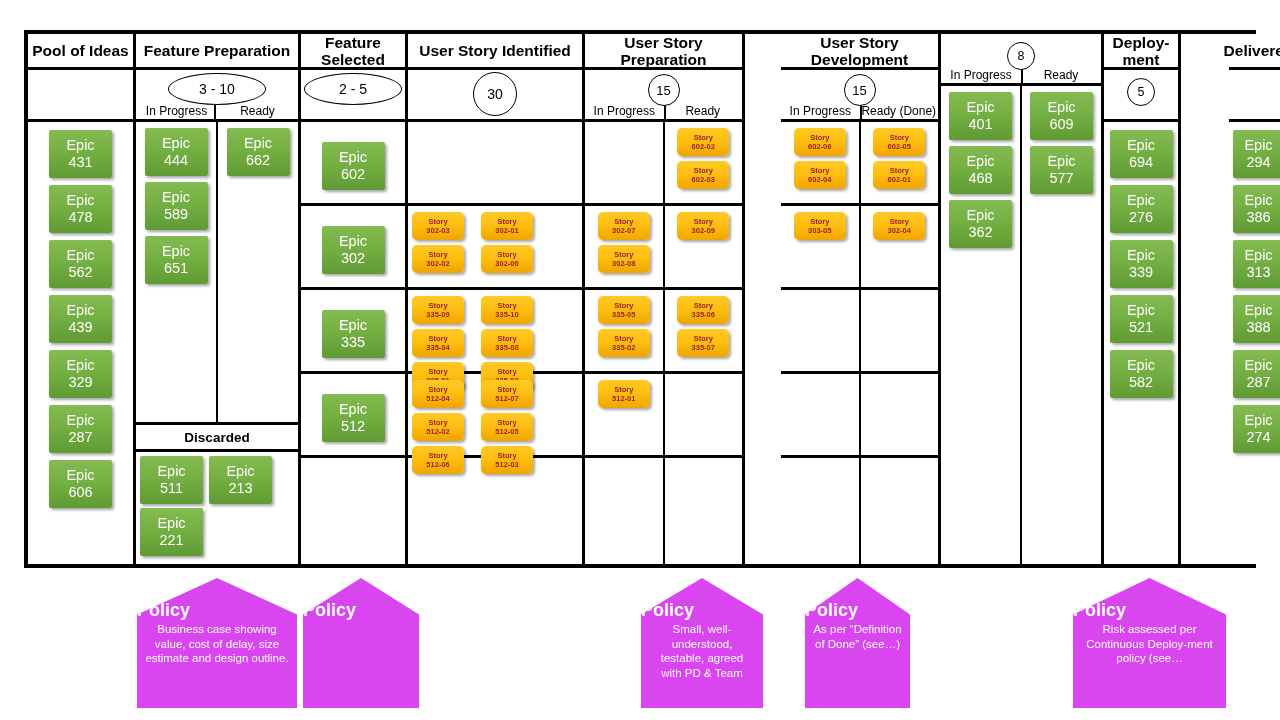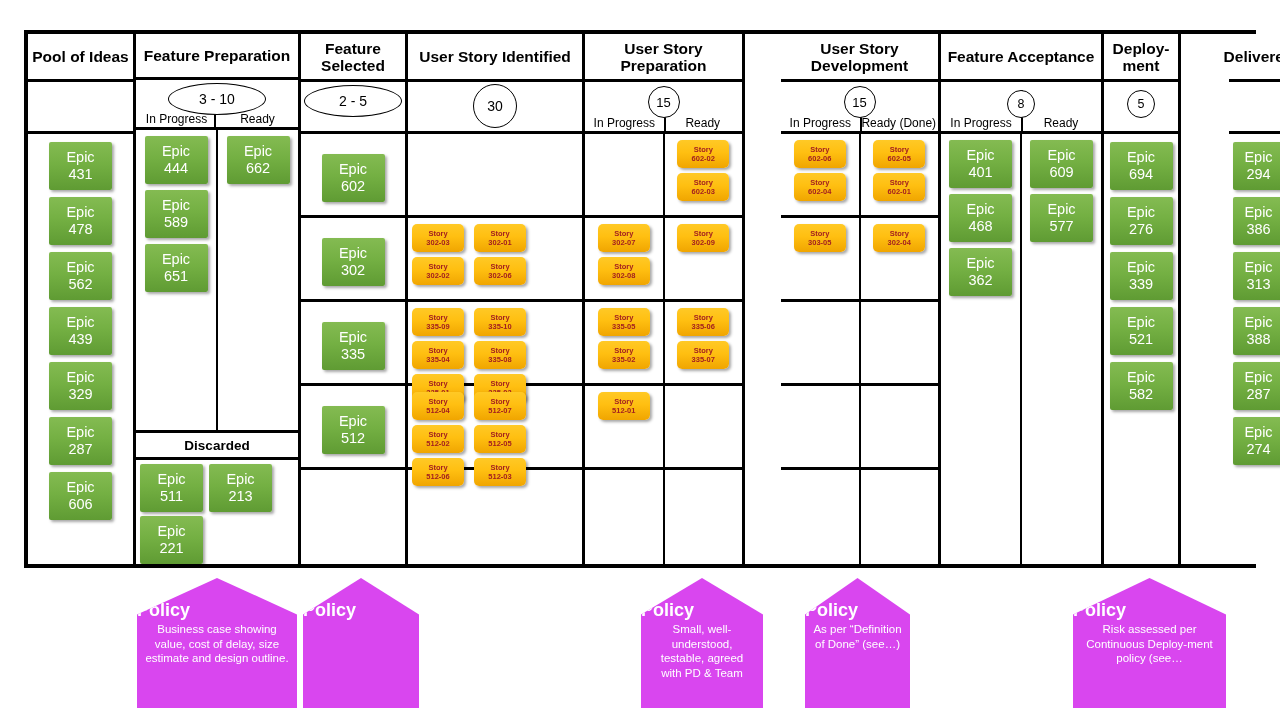--- a/index.html
+++ b/index.html
@@ -6,21 +6,21 @@
   body{width:1280px;height:720px;font-family:"Liberation Sans",sans-serif;overflow:hidden;position:relative;}
 
   
   #board{position:absolute;left:24px;top:30px;width:1232px;height:538px;
          border:4px solid #000;box-sizing:border-box;background:#fff;display:flex;}
 
   .col{box-sizing:border-box;border-right:3px solid #000;display:flex;flex-direction:column;position:relative;background:#fff;}
   .col:last-child{border-right:none;padding-left:48px;}
 
   
-  .col-head{height:48px;border-bottom:3px solid #000;display:flex;align-items:center;
+  .col-head{height:36px;border-bottom:3px solid #000;display:flex;align-items:center;
             justify-content:center;text-align:center;font-weight:bold;font-size:15.5px;
             line-height:17px;color:#000;padding:0 2px;box-sizing:border-box;}
 
   
   .wip-band{height:52px;border-bottom:3px solid #000;position:relative;box-sizing:border-box;display:flex;}
   .sub-label{flex:1;display:flex;align-items:flex-end;justify-content:center;text-align:center;
              font-size:12px;line-height:12.5px;color:#000;padding-bottom:2px;box-sizing:border-box;}
   .sub-div{position:absolute;top:8px;bottom:0;width:2px;background:#000;}
   .wip-bubble{position:absolute;top:3px;left:50%;transform:translateX(-50%);
               border:1.6px solid #000;background:#fff;display:flex;align-items:center;justify-content:center;
@@ -28,21 +28,21 @@
   .wip-bubble.ellipse{width:96px;height:30px;border-radius:50%;}
   .wip-bubble.circle{width:42px;height:42px;border-radius:50%;top:2px;}
   .wip-bubble.circle-sm{width:26px;height:26px;border-radius:50%;top:8px;font-size:12.5px;}
   .wip-bubble.circle-md{width:30px;height:30px;border-radius:50%;top:4px;font-size:13px;}
 
   
   .col-body{flex:1;display:flex;flex-direction:column;}
   .lane{box-sizing:border-box;border-bottom:3px solid #000;display:flex;position:relative;}
   .lane:last-child{border-bottom:none;}
   .lane-cell{flex:1;box-sizing:border-box;display:flex;flex-wrap:wrap;align-content:flex-start;
-             padding:6px 4px 0 4px;gap:5px 10px;position:relative;}
+             padding:6px 4px 0 4px;gap:5px 17px;position:relative;}
   .lane-cell.vdiv{border-right:2px solid #000;}
   .lane-cell.center{justify-content:center;}
 
   
   .epic{width:63px;height:48px;border-radius:2px;
         background:linear-gradient(180deg,#7cb martingale,#5b9b30);
         background:linear-gradient(180deg,#84bb52 0%,#74b043 45%,#5f9b33 100%);
         box-shadow:2px 2px 3px rgba(0,0,0,.35);
         display:flex;flex-direction:column;align-items:center;justify-content:center;
         color:#fff;font-size:14.5px;line-height:17px;text-align:center;}
@@ -438,23 +438,20 @@
           <div class="lane-cell vdiv center"></div>
           <div class="lane-cell center"></div>
         </div>
         <div class="lane" style="height: auto; flex: 1 1 0%; border-bottom: none;">
           <div class="lane-cell vdiv center"></div>
           <div class="lane-cell center"></div>
         </div>
       </div>
     </div>
     <div class="col" style="width: 163px; flex: 0 0 163px;">
-      <div class="col-head">
-        <div>Feature Acceptance</div>
-      </div>
       <div class="wip-band">
         <div class="sub-label">In Progress</div>
         <div class="sub-label">Ready</div>
         <div class="sub-div" style="left: 50%;"></div>
         <div class="wip-bubble circle-sm">8</div>
       </div>
       <div class="col-body">
         <div class="split-wrap">
           <div class="split-half vdiv">
             <div class="epic">

